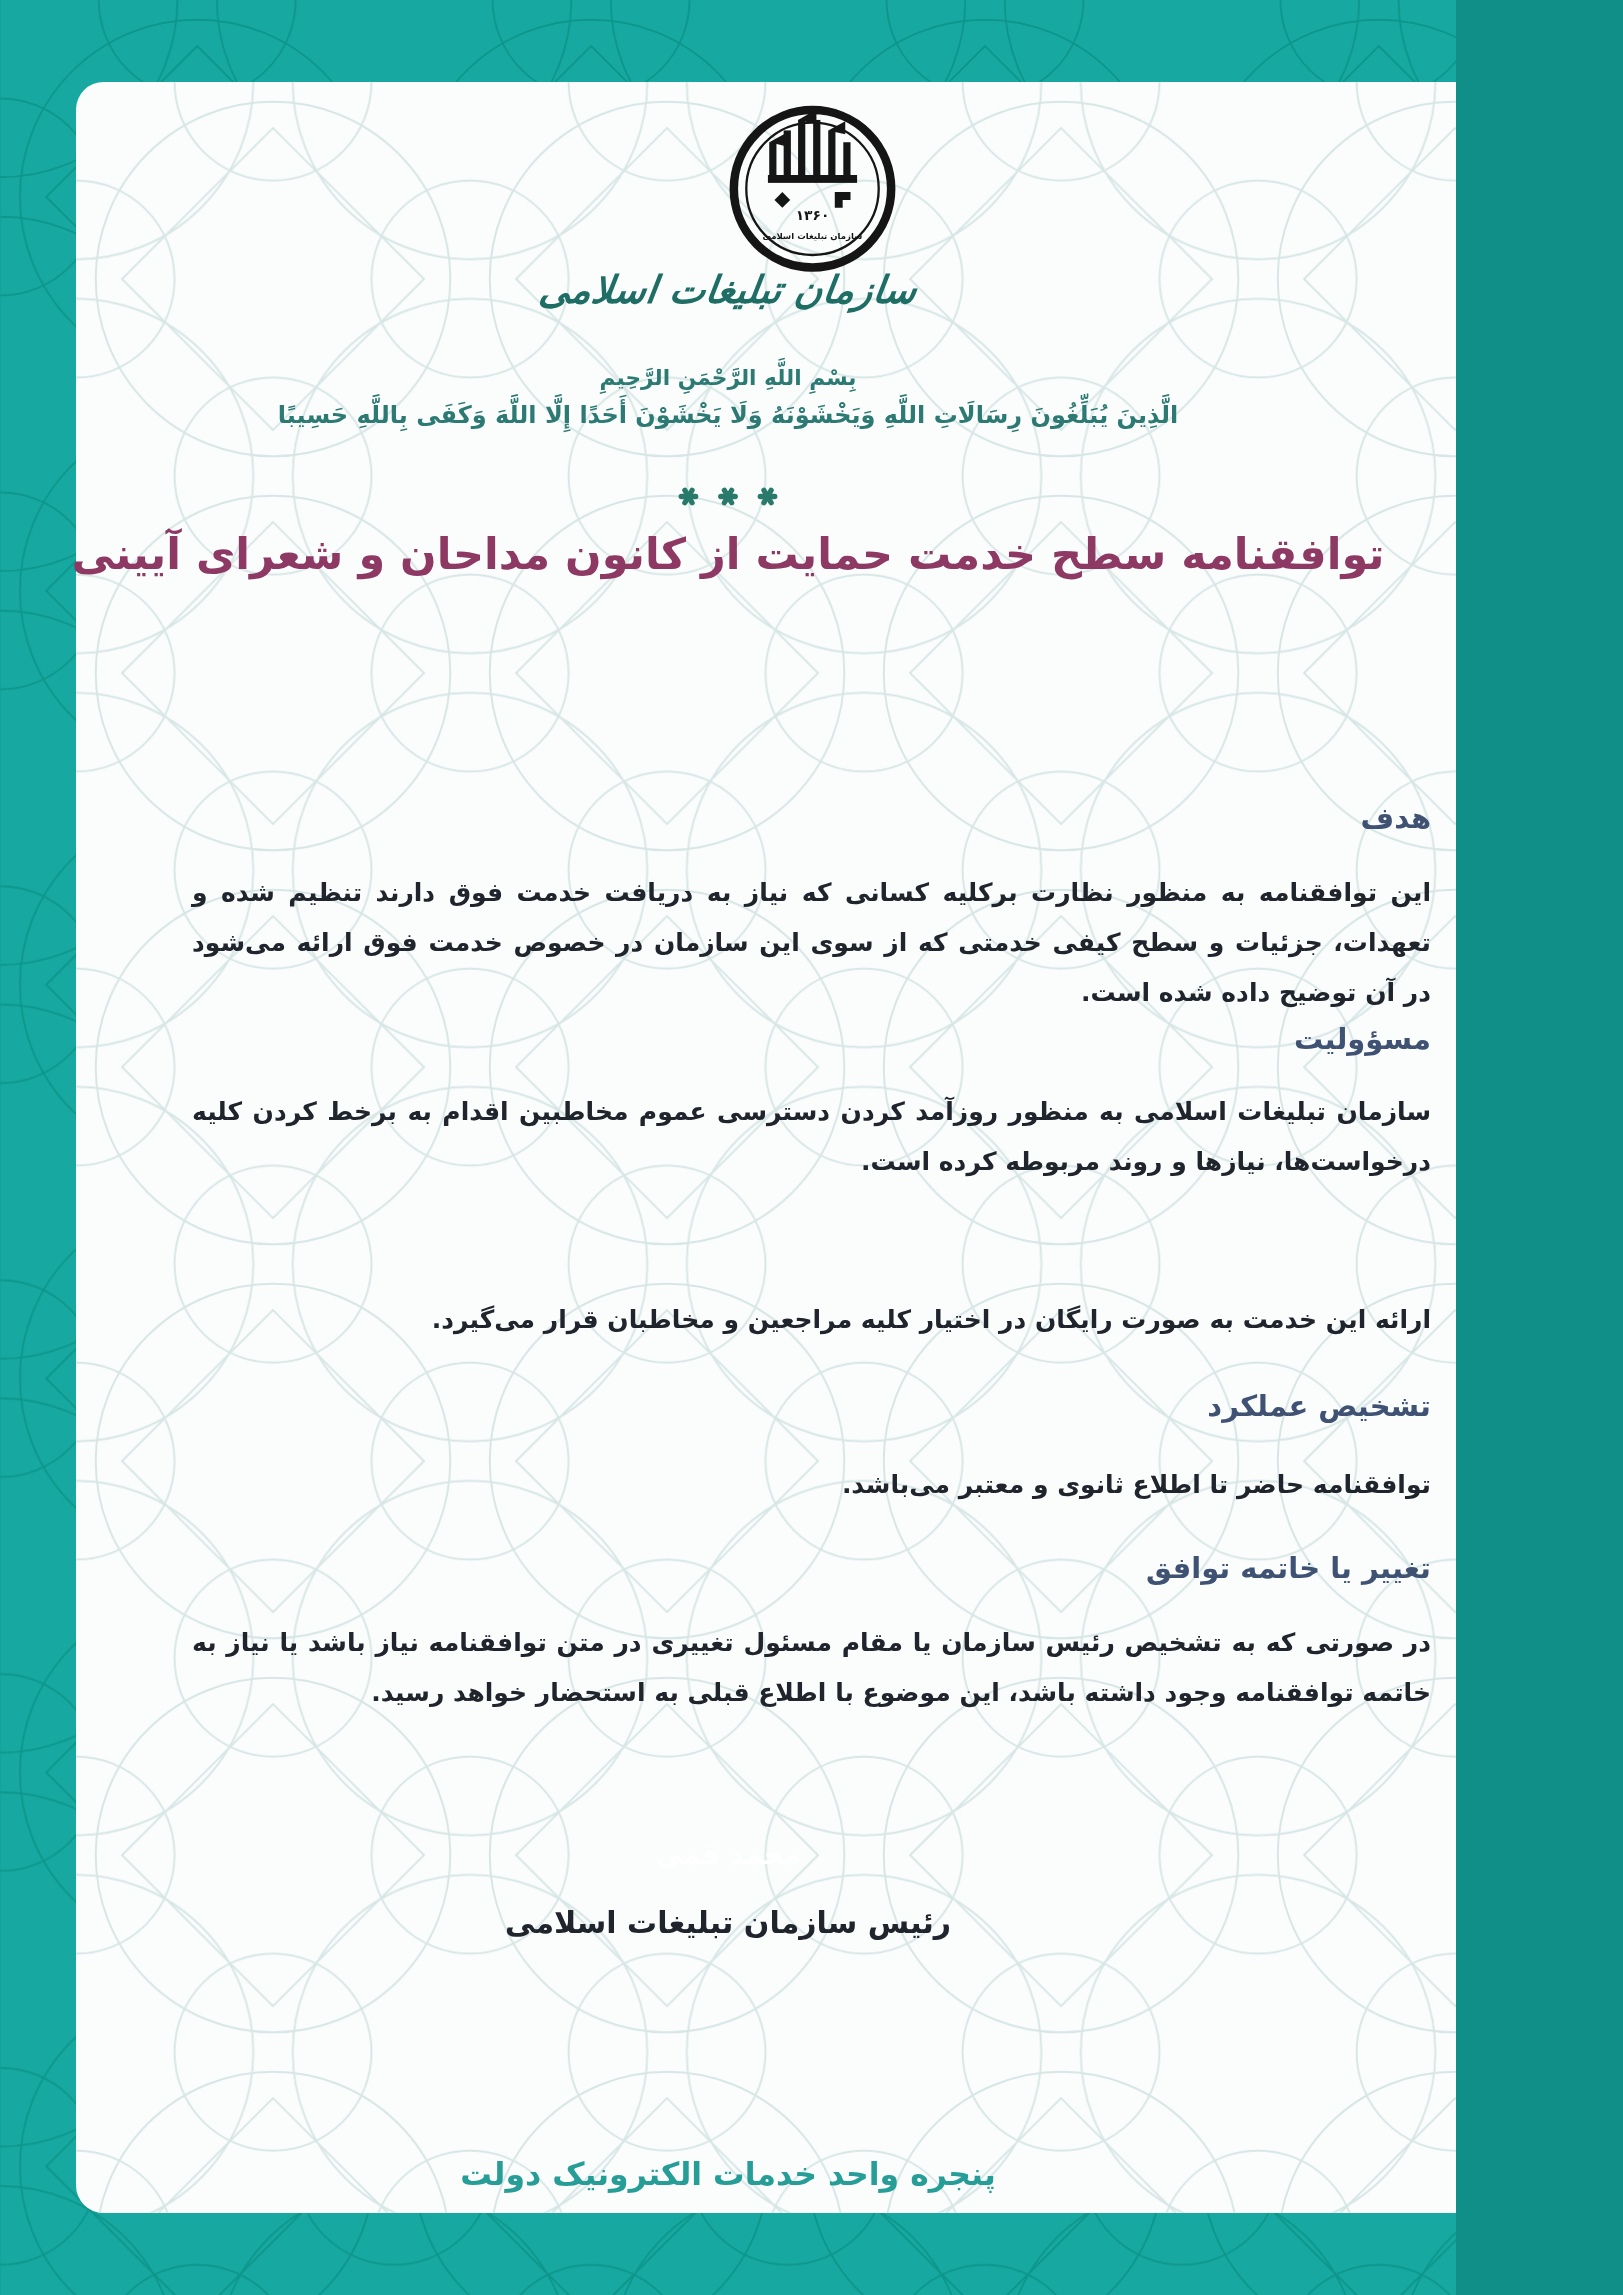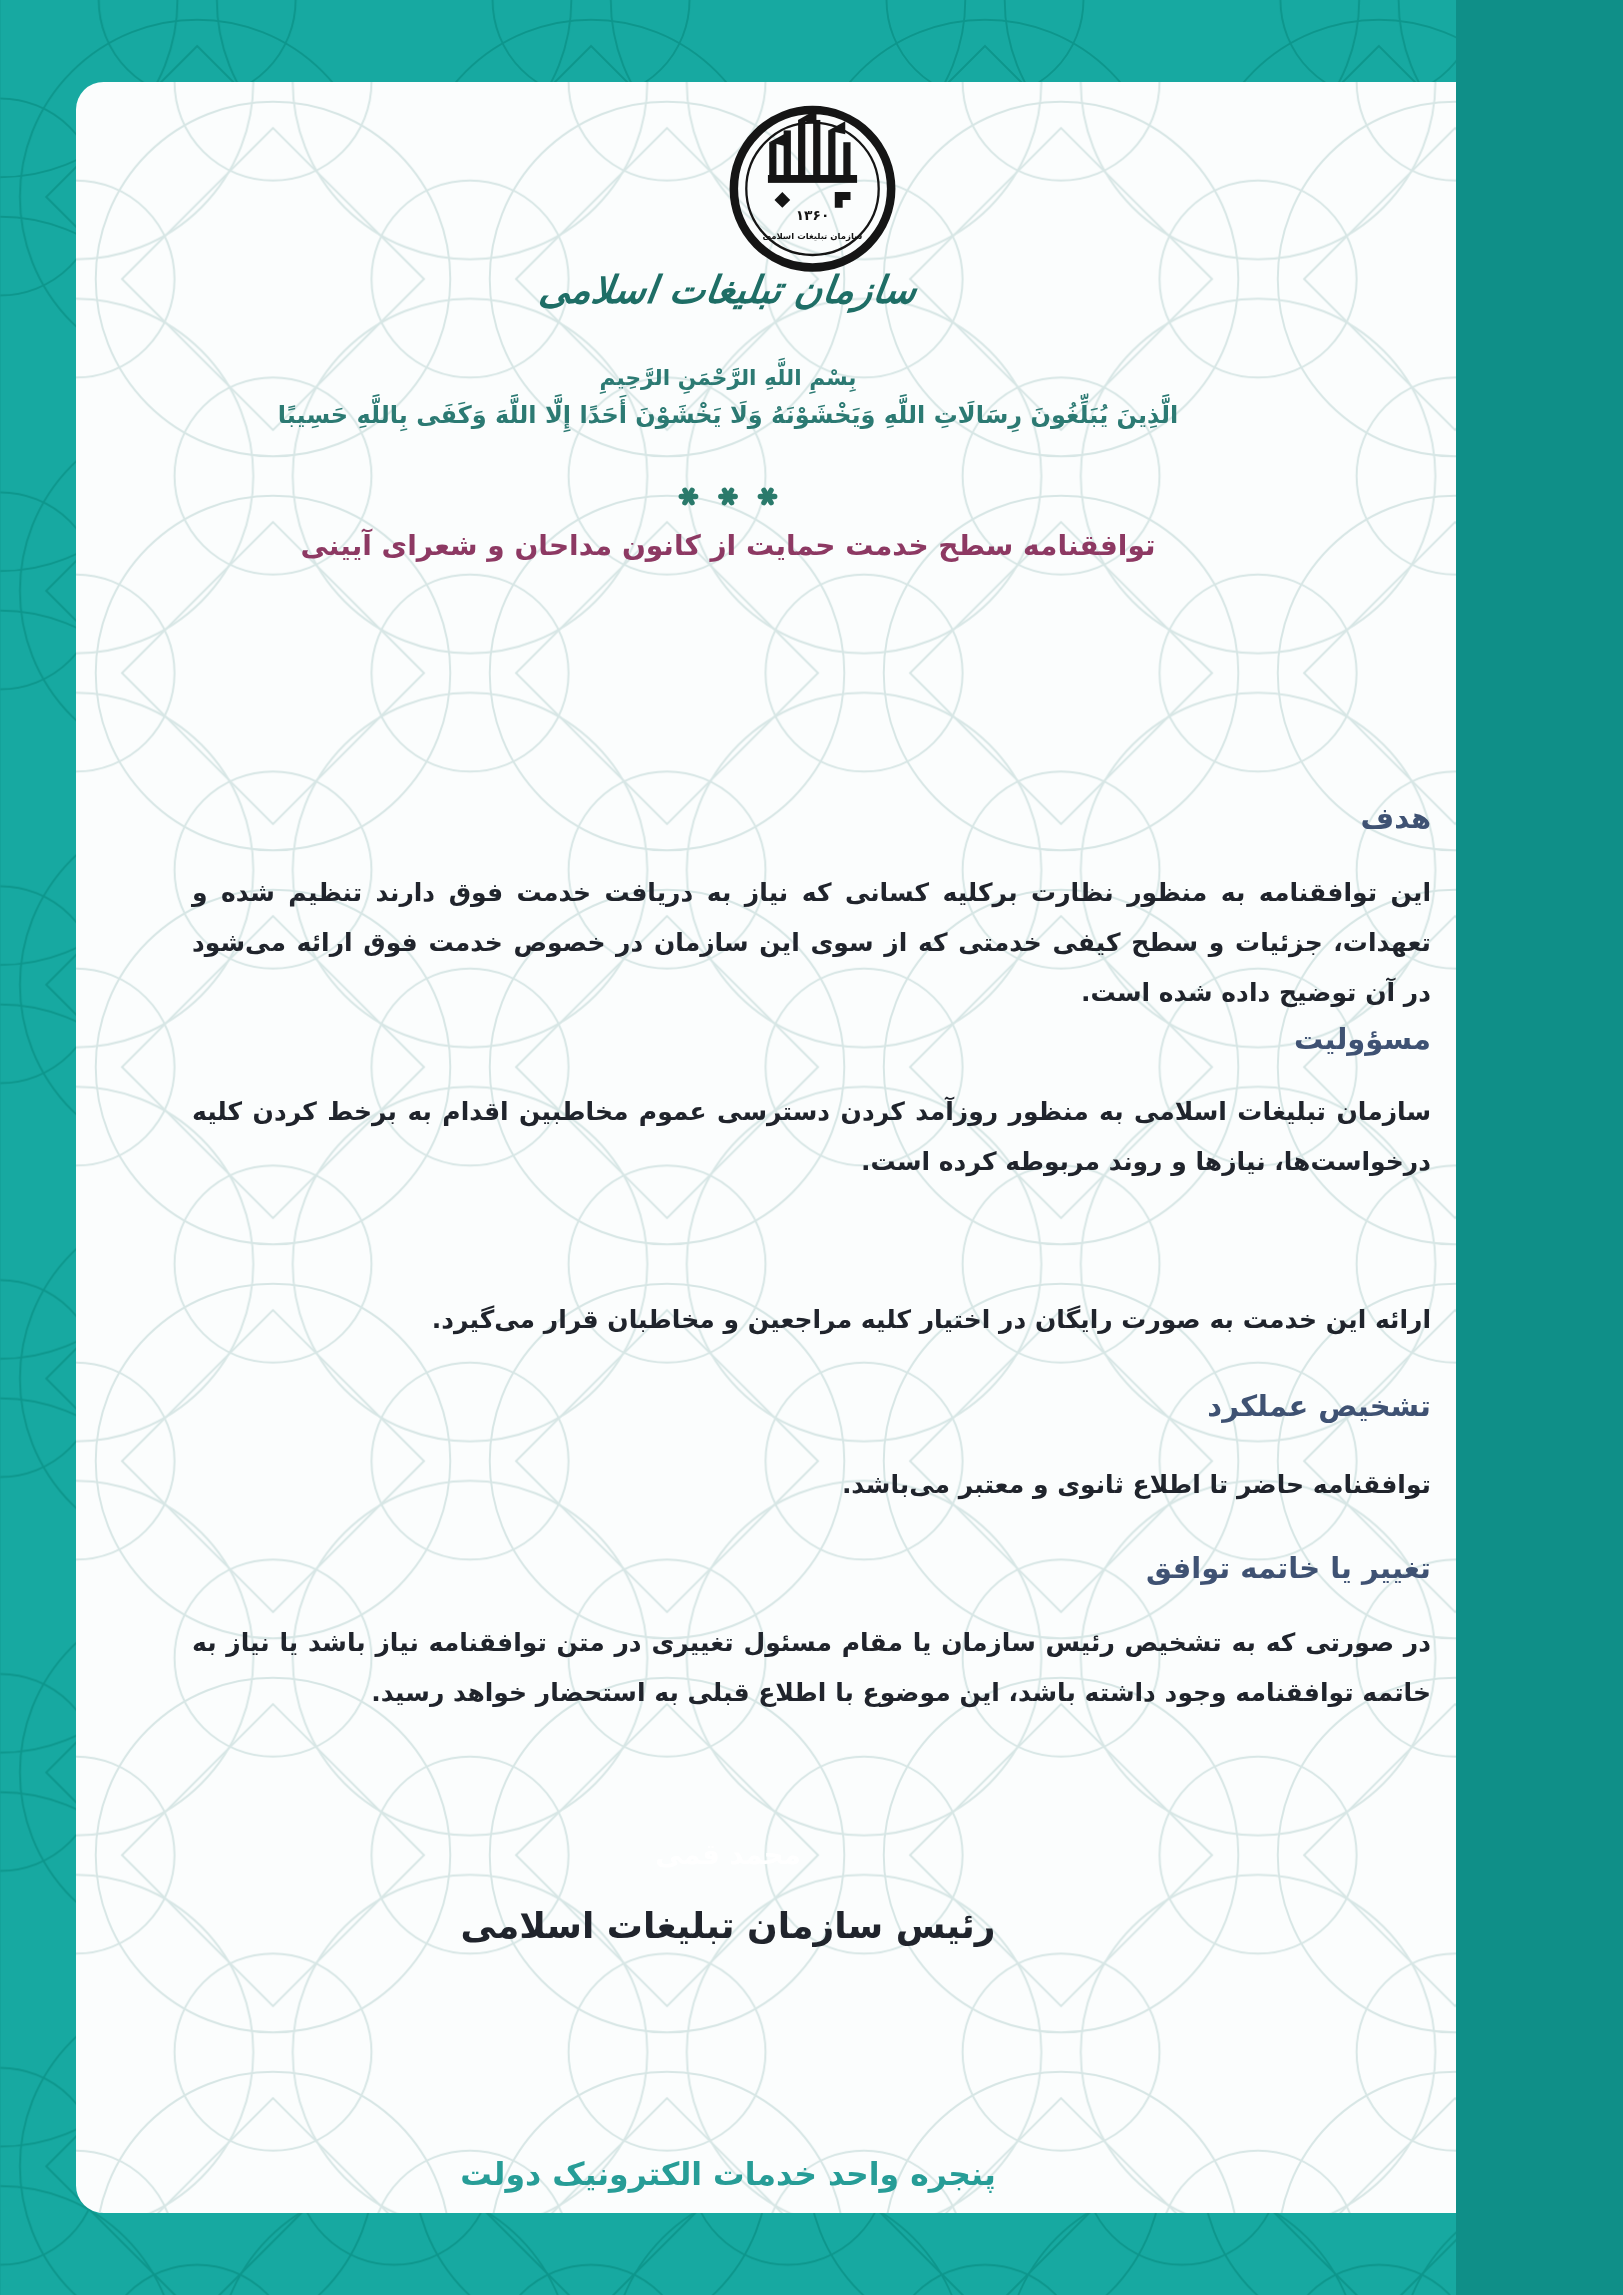--- a/index.html
+++ b/index.html
@@ -32,21 +32,21 @@
     transform:skewX(-8deg);
   }
   .bismillah{
     color:#2C7A73;font-weight:700;
   }
   .bismillah-1{top:365px;font-size:21.7px;}
   .bismillah-2{top:401px;font-size:24px;}
   .stars{top:482px;left:0;right:0;text-align:center;z-index:2;}
   .doc-title{
     top:529px;
-    font-size:28px;font-weight:800;
+    font-size:43px;font-weight:800;
     color:#8D3963;
     letter-spacing:-0.7px;
   }
   .sec-heading{
     font-size:29px;font-weight:700;
     color:#3F5273;
     text-align:right;
   }
   .sec-body{
     font-size:25px;font-weight:700;
@@ -55,21 +55,21 @@
     text-align:justify;
     text-align-last:right;
   }
   .h-1{top:647px;}  .p-1{top:708px;}
   .h-2{top:801px;} .p-2{top:868px;}
   .h-3{top:1022px;} .p-3{top:1087px;}
   .h-4{top:1227px;} .p-4{top:1295px;}
   .h-5{top:1389px;} .p-5{top:1460px;}
   .h-6{top:1551px;} .p-6{top:1618px;}
   .sig-name{top:1838px;font-size:27.6px;font-weight:700;color:#ffffff;}
-  .sig-role{top:1905px;font-size:36px;font-weight:700;color:#20242C;}
+  .sig-role{top:1905px;font-size:30px;font-weight:700;color:#20242C;}
   .footer-text{
     top:2156px;
     font-size:31.5px;font-weight:800;
     color:#279D97;
   }
 </style>
 </head>
 <body>
 
 <div class="page">

